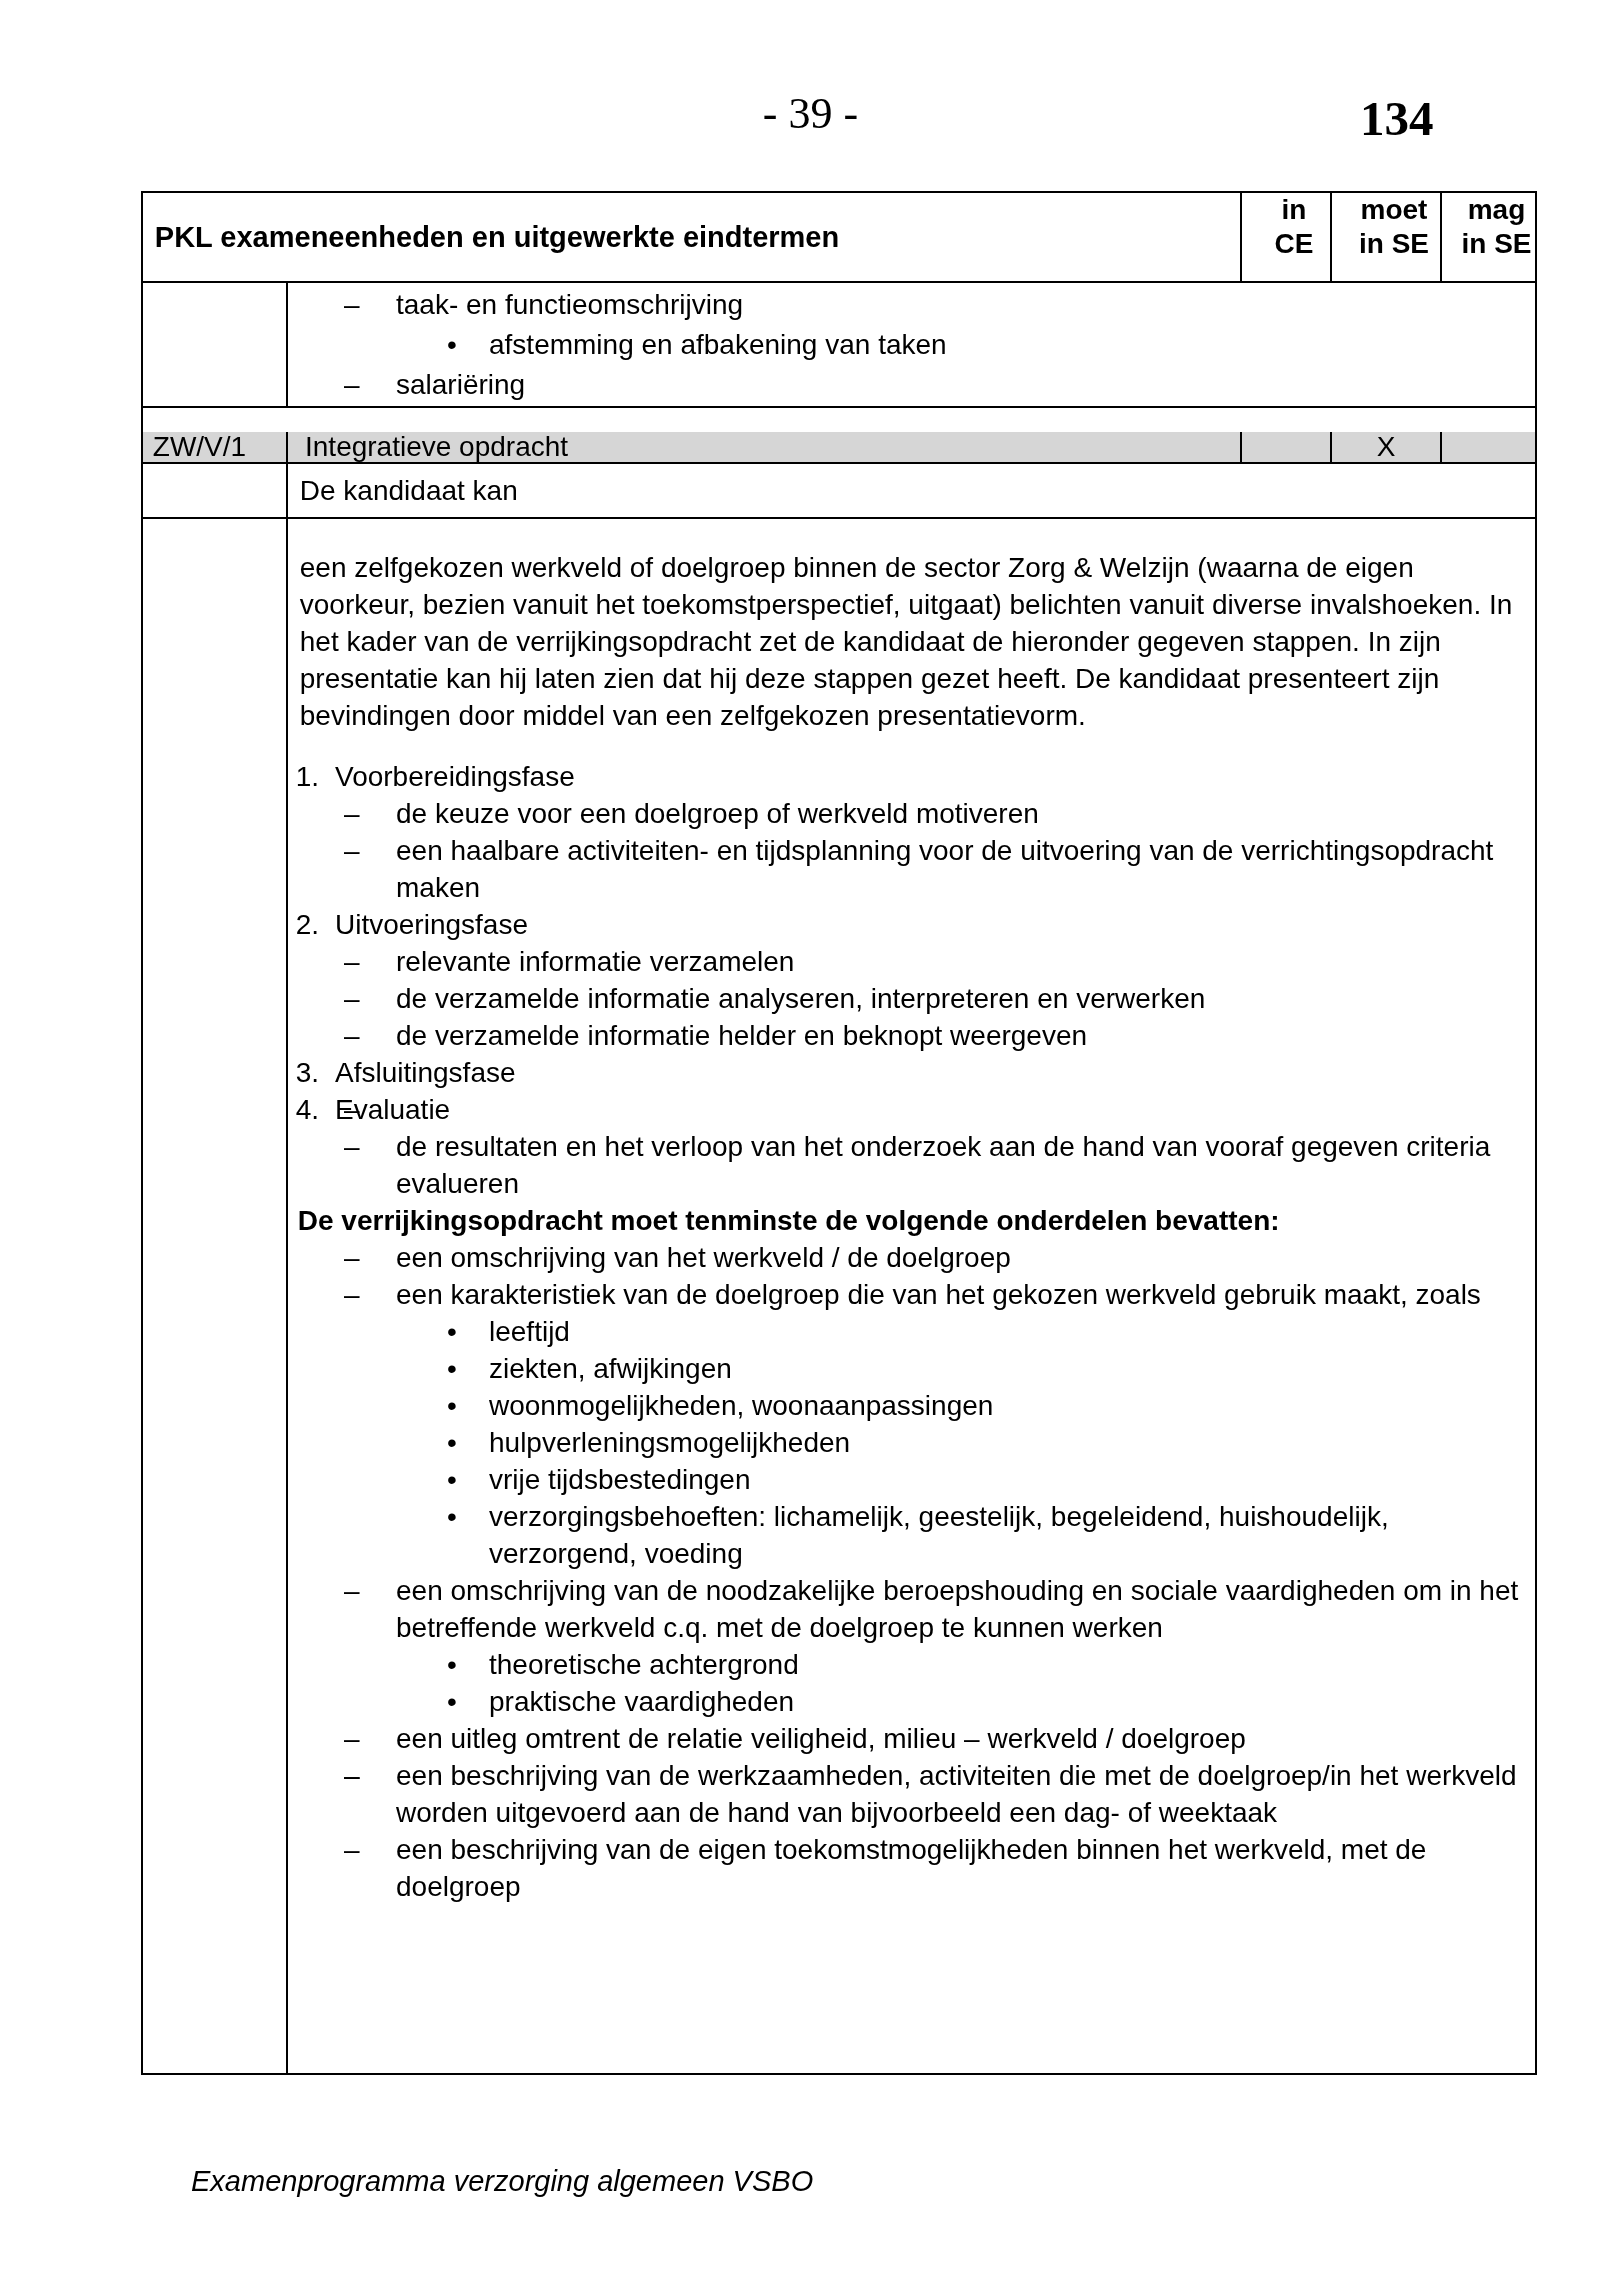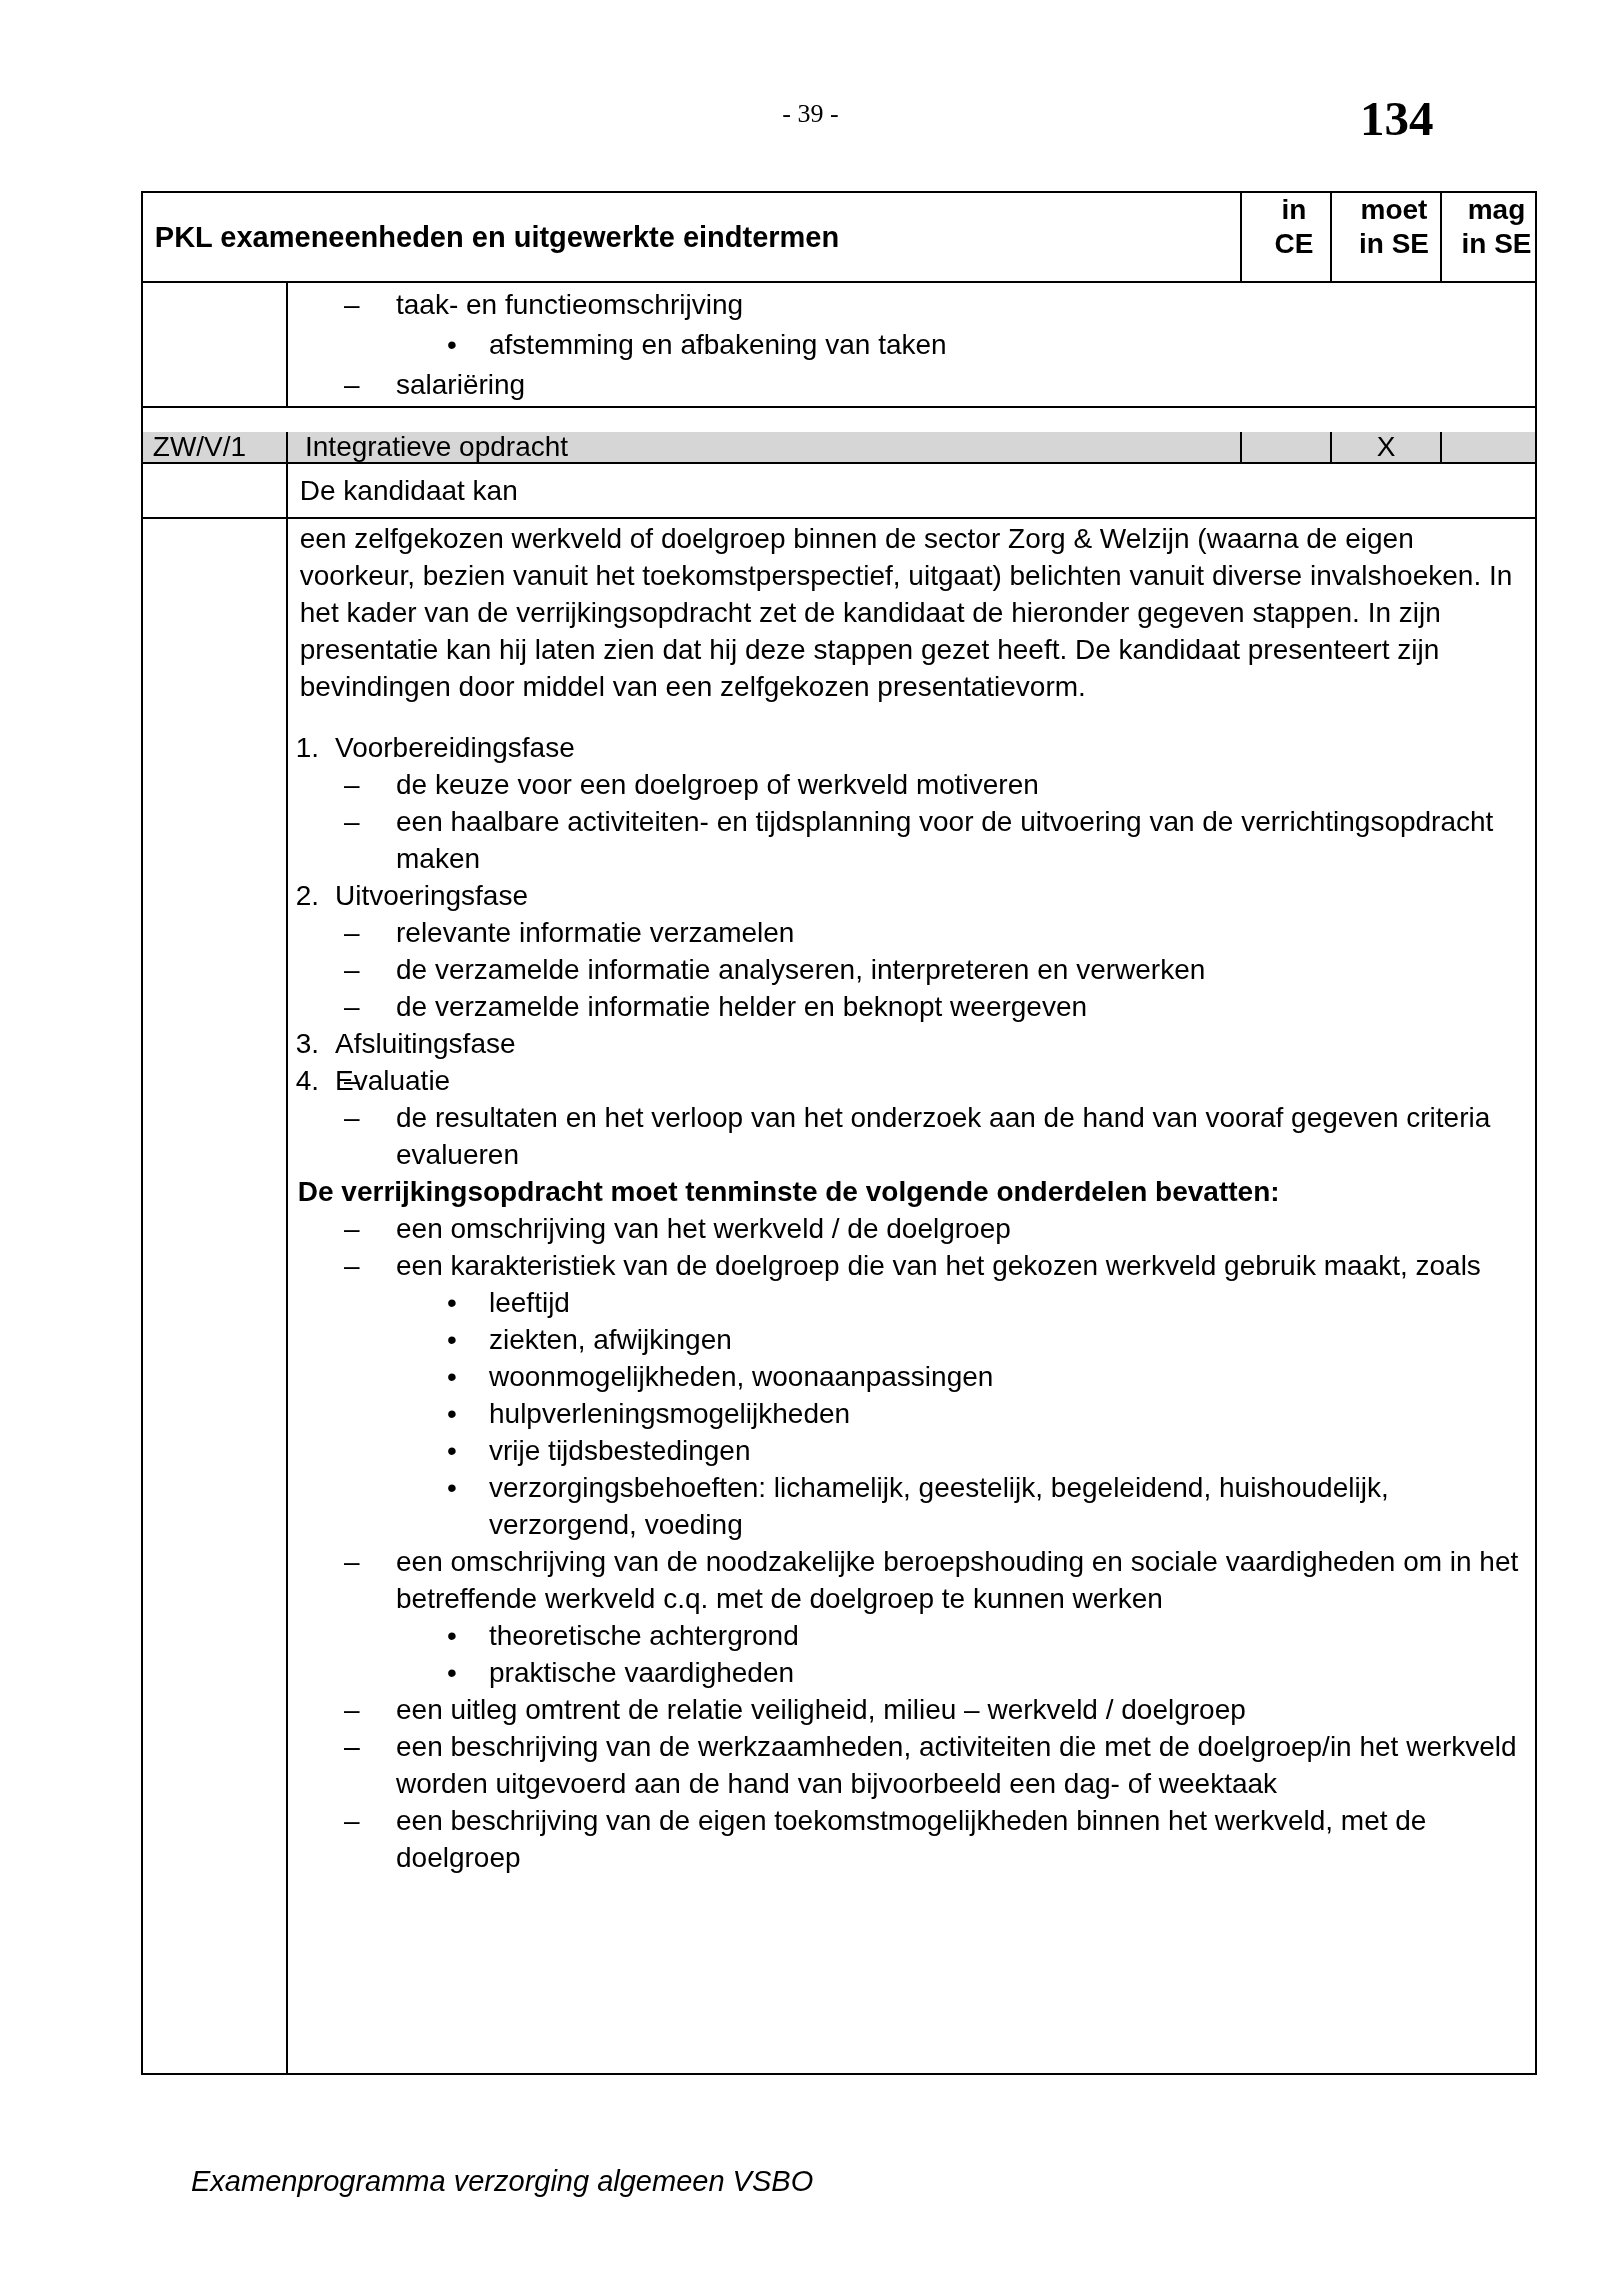--- a/index.html
+++ b/index.html
@@ -2,21 +2,21 @@
 <html><head>
 <meta charset="utf-8">
 <style>
   html,body { margin:0; padding:0; background:#ffffff; }
   .page {
     position:relative; width:1621px; height:2293px; background:#ffffff;
     font-family:"Liberation Sans", sans-serif; color:#000; overflow:hidden;
   }
   .pn-center {
     position:absolute; top:96px; left:0; width:100%; text-align:center;
-    font-family:"Liberation Serif", serif; font-size:26px; line-height:35px;
+    font-family:"Liberation Serif", serif; font-size:44px; line-height:35px;
   }
   .pn-corner {
     position:absolute; top:94px; left:1360px;
     font-family:"Liberation Serif", serif; font-size:49px; font-weight:bold; line-height:49px;
   }
   .exam-table {
     position:absolute; left:141px; top:191px; background:#fff;
     border:2.9px solid #000;
     display:grid;
     grid-template-columns:145px 954px 90px 110px 93px;
@@ -28,21 +28,21 @@
   .span-right { grid-column:2 / 6; }
   .c-title { grid-column:1 / 3; font-weight:bold; font-size:29px; display:flex; align-items:center; padding-left:11.8px; }
   .c-h { font-weight:bold; text-align:center; display:flex; flex-direction:column; justify-content:flex-start; line-height:34px;padding-left:16px; }
   .gray { background:#d6d6d6;margin-top:24px; }
   .c-code { display:flex; align-items:center; padding-left:9.8px; }
   .c-unit { display:flex; align-items:center; padding-left:17px; }
   .c-x { display:flex; align-items:center; justify-content:center; }
   .c-kan { display:flex; align-items:center; padding-left:11.8px; }
   .c-row2 { padding-top:2px; }
   .c-row2 .li { line-height:40px; }
-  .c-main { padding-top:1px; }
+  .c-main { padding-top:1px;margin-top:29px; }
   .li { position:relative; line-height:37px; }
   .li.p { padding-left:11.8px; padding-right:21.6px; }
   .li.gap { height:23.5px; }
   .li.num { padding-left:47px; }
   .li.num .num-marker { position:absolute; left:7.8px; }
   .li.bold { font-weight:bold; padding-left:9.8px; }
   .li.dash { padding-left:108px; padding-right:5.9px; }
   .li.dash .marker { position:absolute; left:56px; }
   .li.bullet { padding-left:201px; padding-right:5.9px; }
   .li.bullet .marker { position:absolute; left:159px; }

